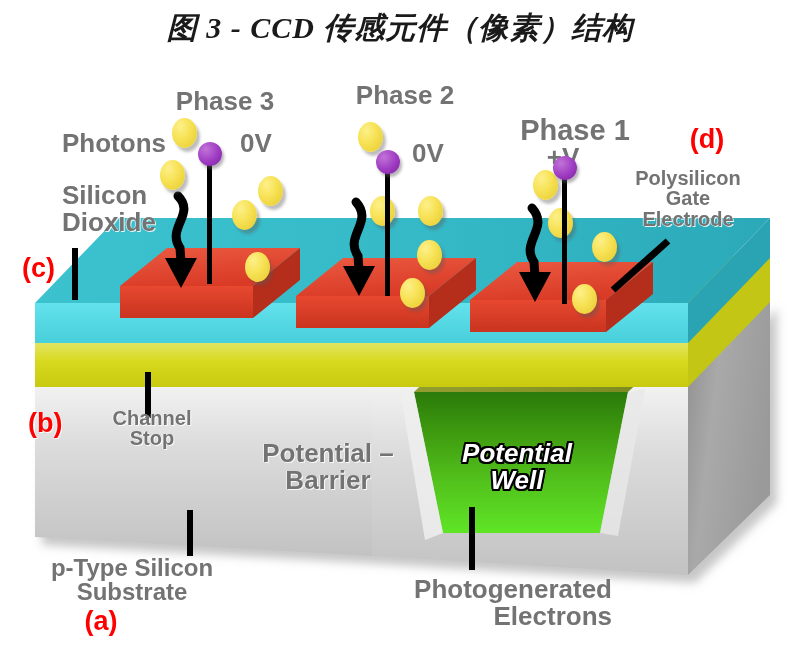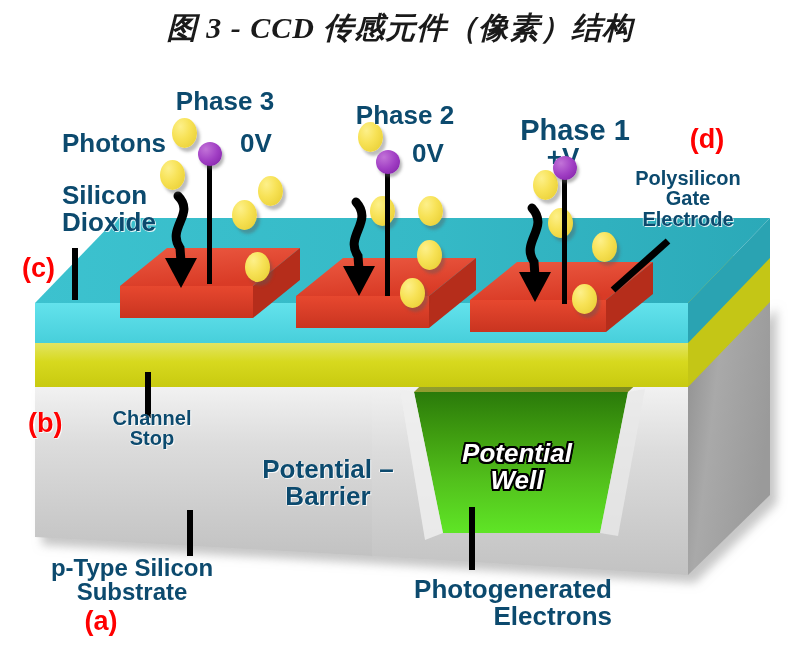--- a/index.html
+++ b/index.html
@@ -10,21 +10,21 @@
   
   .title{
     position:absolute;left:0;top:8px;width:800px;text-align:center;
     font-family:"Liberation Serif",serif;
     font-style:italic;font-weight:bold;font-size:30px;color:#1a1a1a;
     letter-spacing:1px;
   }
 
   
   .lbl{
-    position:absolute;font-weight:bold;color:#0c4a6e;
+    position:absolute;font-weight:bold;color:#737373;
     line-height:1.02;white-space:pre-line;
     text-shadow:1px 1px 0 rgba(255,255,255,.85),-1px 0 0 rgba(255,255,255,.6);
   }
   .lbl.ctr{text-align:center;}
   .red{color:#ff0000;}
   .white-on-green{
     color:#ffffff;
     text-shadow:
       1.6px 1.6px 0 #000,-1.6px 1.6px 0 #000,
       1.6px -1.6px 0 #000,-1.6px -1.6px 0 #000,
@@ -209,21 +209,21 @@
   <div class="lbl" style="left:62px;top:130px;font-size:26px;">Photons</div>
 
   <div class="lbl" style="left:30px;top:182px;font-size:26px;margin-left:32px;">Silicon
 Dioxide</div>
 
   <div class="lbl red" style="left:22px;top:255px;font-size:27px;">(c)</div>
 
   <div class="lbl ctr" style="left:150px;top:88px;width:150px;font-size:26px;">Phase 3</div>
   <div class="lbl" style="left:240px;top:130px;font-size:26px;">0V</div>
 
-  <div class="lbl ctr" style="left:330px;top:102px;width:150px;font-size:26px;">Phase 2</div>
+  <div class="lbl ctr" style="left:330px;top:82px;width:150px;font-size:26px;">Phase 2</div>
   <div class="lbl" style="left:412px;top:140px;font-size:26px;">0V</div>
 
   <div class="lbl ctr" style="left:505px;top:116px;width:140px;font-size:29px;">Phase 1</div>
   <div class="lbl ctr" style="left:513px;top:144px;width:100px;font-size:26px;">+V</div>
 
   <div class="lbl red ctr" style="left:672px;top:126px;width:70px;font-size:27px;">(d)</div>
 
   <div class="lbl ctr" style="left:608px;top:168px;width:160px;font-size:20px;">Polysilicon
 Gate
 Electrode</div>
@@ -231,21 +231,21 @@
   <div class="lbl red" style="left:28px;top:410px;font-size:27px;">(b)</div>
 
   <div class="lbl ctr" style="left:82px;top:408px;width:140px;font-size:20px;">Channel
 Stop</div>
 
   <div class="lbl ctr" style="left:12px;top:556px;width:240px;font-size:24px;">p-Type Silicon
 Substrate</div>
 
   <div class="lbl red ctr" style="left:66px;top:608px;width:70px;font-size:27px;">(a)</div>
 
-  <div class="lbl ctr" style="left:238px;top:440px;width:180px;font-size:26px;margin-top:16px;">Potential –
+  <div class="lbl ctr" style="left:238px;top:440px;width:180px;font-size:26px;">Potential –
 Barrier</div>
 
   <div class="lbl ctr white-on-green" style="left:432px;top:440px;width:170px;font-size:26px;z-index:8;font-style:italic;">Potential
 Well</div>
 
   <div class="lbl ctr" style="left:332px;top:576px;width:280px;font-size:26px;text-align:right;">Photogenerated
 Electrons</div>
 
 </div>
 

